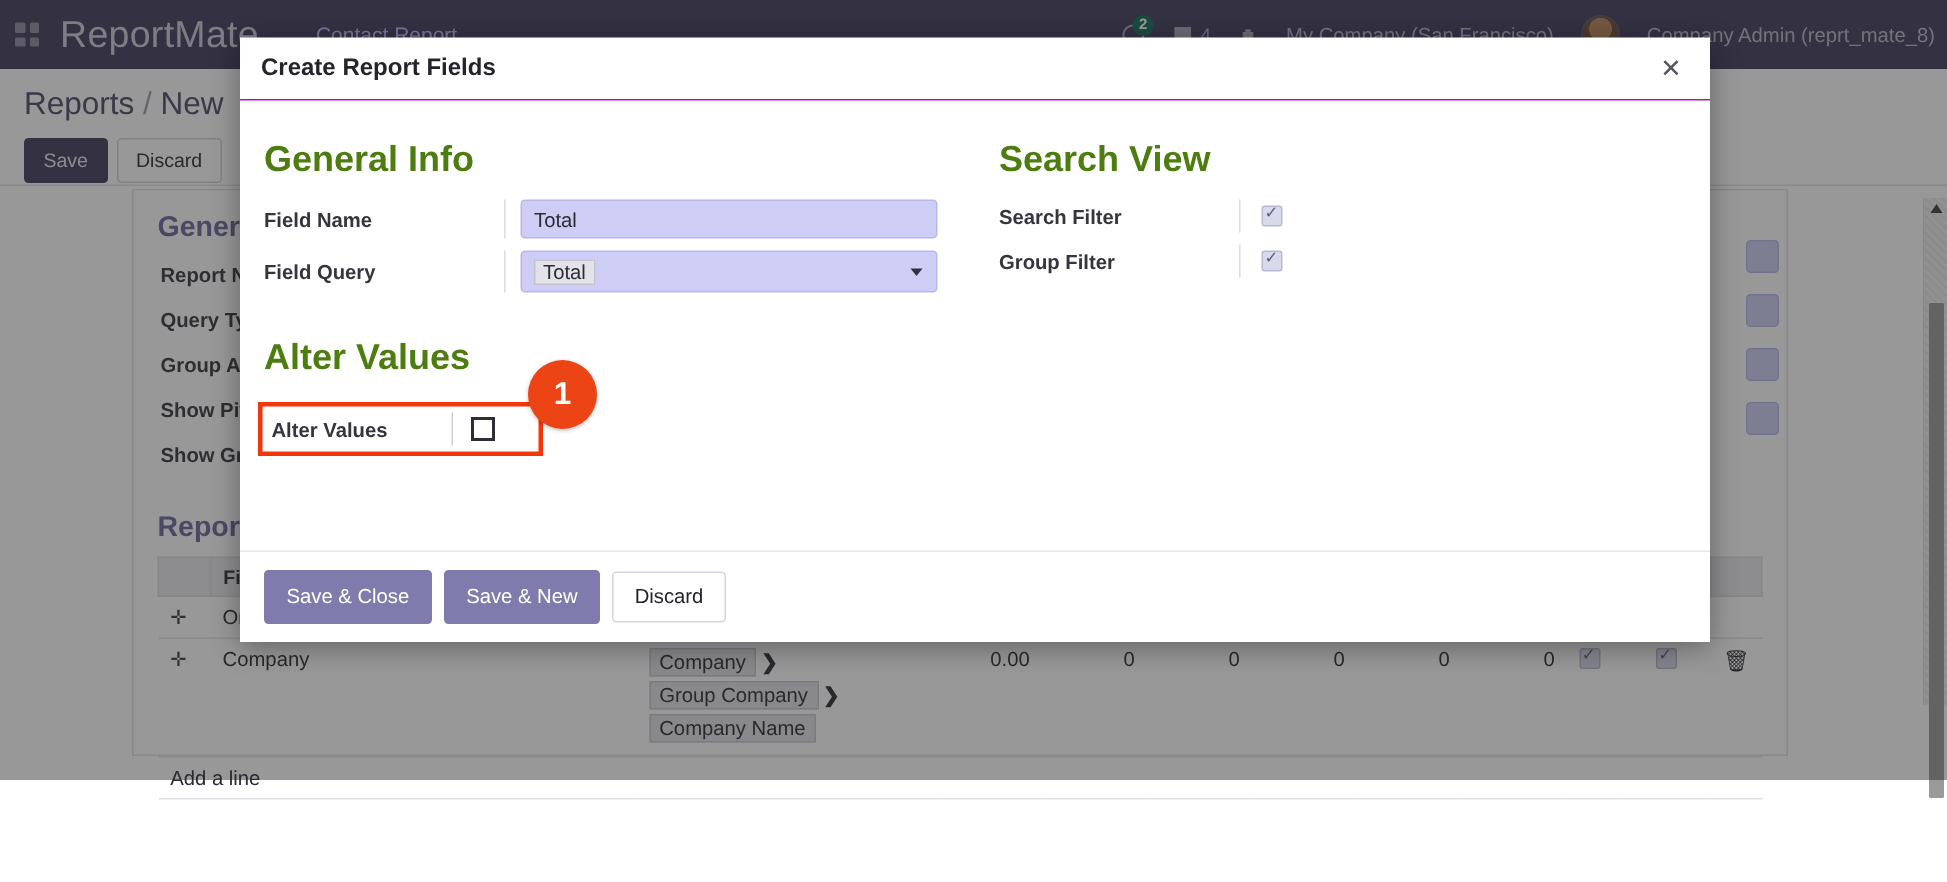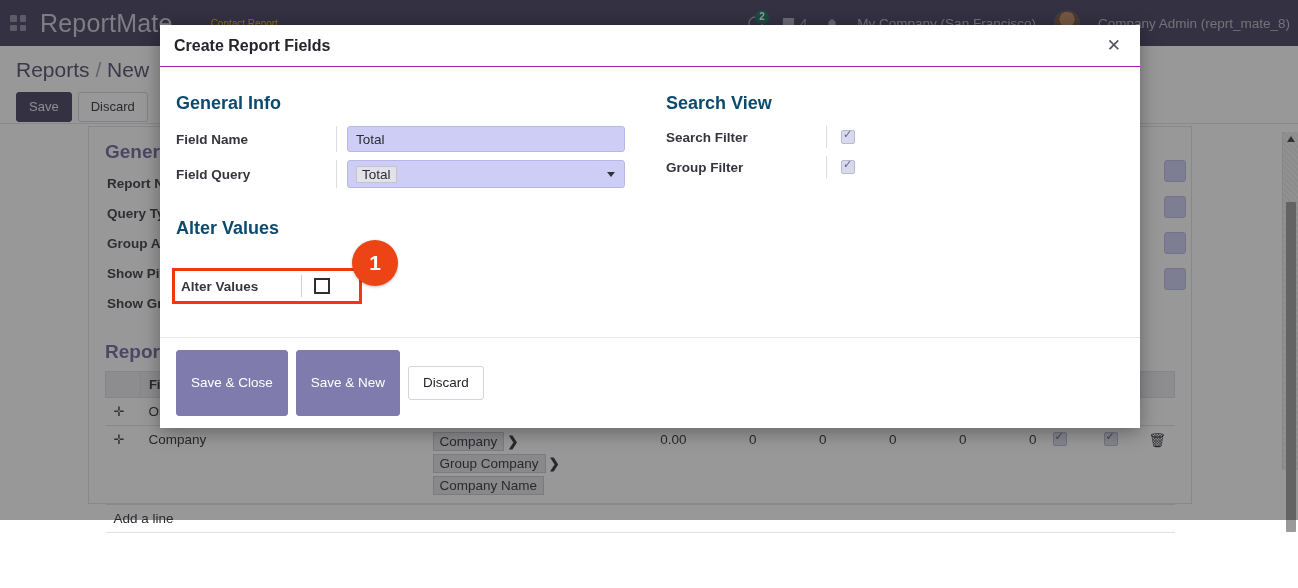--- a/index.html
+++ b/index.html
@@ -25,21 +25,21 @@
   .apps-icon {
     width: 16px; height: 16px; margin-left: 10px; margin-right: 14px;
     display: grid; grid-template-columns: 1fr 1fr; grid-template-rows: 1fr 1fr;
     gap: 3px;
   }
   .apps-icon i { background: #8e8ba3; display: block; border-radius: 1px; }
   .brand {
     color: #cdcbd8; font-size: 25px; letter-spacing: .2px; font-weight: 400;
   }
   .bc-top {
-    color: #eab308; font-size: 10px; margin-left: 38px;
+    color: #c4b5fd; font-size: 14px; margin-left: 38px;
   }
   .topbar-right {
     margin-left: auto; display: flex; align-items: center; gap: 18px;
     padding-right: 8px; color: #b9b7c6; font-size: 13.5px;
   }
   .sysicon { position: relative; display: inline-flex; align-items: center; color: #a8a6b8; }
   .badge-green {
     position: absolute; top: -6px; left: 7px;
     background: #0f6b5c; color: #fff; font-size: 10px; line-height: 14px;
     min-width: 14px; height: 14px; border-radius: 7px; text-align: center;
@@ -146,21 +146,21 @@
     display: flex; align-items: center; padding: 0 14px;
   }
   .modal-title { font-size: 16px; font-weight: 700; color: #25242b; }
   .modal-x {
     margin-left: auto; font-size: 17px; color: #55535e; cursor: pointer;
     line-height: 1; padding: 3px 5px;
   }
   .modal-body { flex: 1; position: relative; padding: 26px 0 0 0; }
   .cols { display: flex; }
   .col { width: 50%; padding-left: 16px; }
-  .mh { font-size: 18px; color: #0c4a6e; font-weight: 700; margin-bottom: 12px; }
+  .mh { font-size: 24px; color: #4d7c0f; font-weight: 700; margin-bottom: 12px; }
   .m-row { display: flex; align-items: center; margin-bottom: 8px; }
   .m-label { font-size: 13.5px; color: #36343d; font-weight: 700; width: 160px; }
   .m-field { border-left: 1px solid #dcdce2; padding-left: 10px; }
   .m-input {
     width: 278px; height: 26px; background: #cdcdf5; border: 1px solid #b7b7ea;
     border-radius: 3px; font-size: 13.5px; color: #2b2b33;
     padding: 0 8px; font-family: "Liberation Sans", sans-serif;
   }
   .m-select {
     width: 278px; height: 28px; background: #cdcdf5; border: 1px solid #b7b7ea;
@@ -198,21 +198,21 @@
     position: absolute; left: 352px; top: 240px; width: 46px; height: 46px;
     border-radius: 50%; background: #ec4415; color: #fff;
     display: flex; align-items: center; justify-content: center;
     font-size: 21px; font-weight: 700; box-shadow: 0 1px 3px rgba(0,0,0,.25);
   }
 
   .modal-foot {
     border-top: 1px solid #e6e6ec; padding: 12px 16px;
     display: flex; gap: 8px; align-items: center;
   }
-  .btn-save { background: #7f7cad; border-color: #7f7cad; color: #fff; font-size: 13.5px; padding: 23px 14px; }
+  .btn-save { background: #7f7cad; border-color: #7f7cad; color: #fff; font-size: 13.5px; padding: 8px 14px; }
   .btn-discard { background: #fff; border-color: #d5d5dd; color: #25242b; font-size: 13.5px; padding: 7px 14px; }
 </style>
 </head>
 <body>
 
 <div id="root">
 
   <div id="bg-app">
 
     <div class="topbar">

